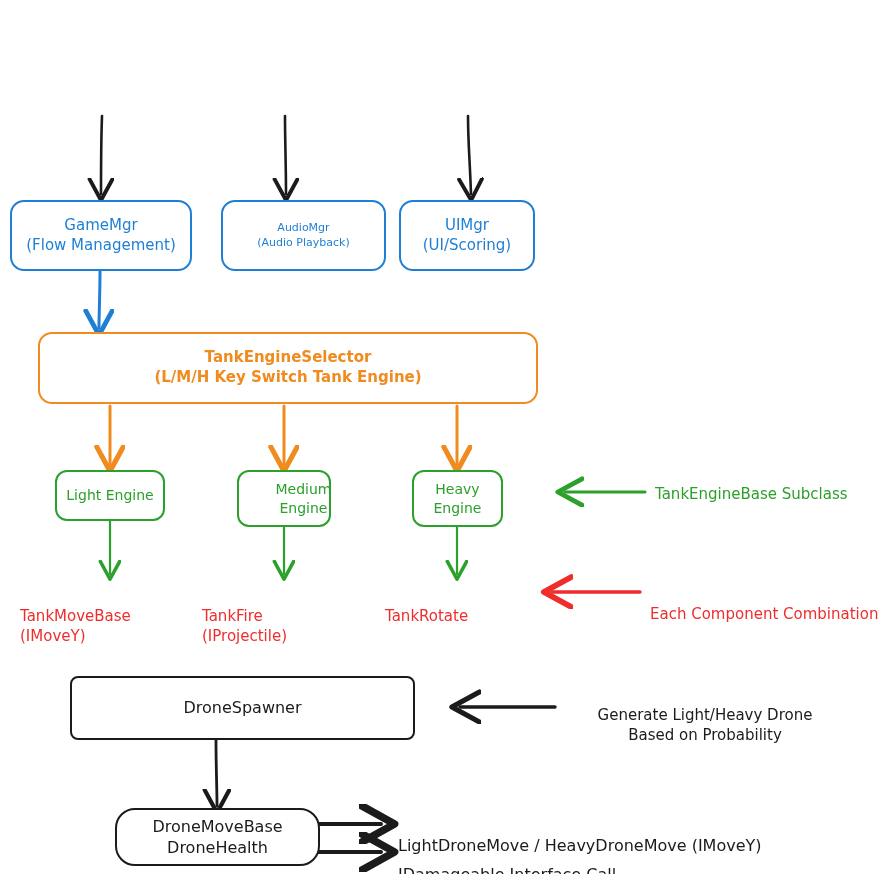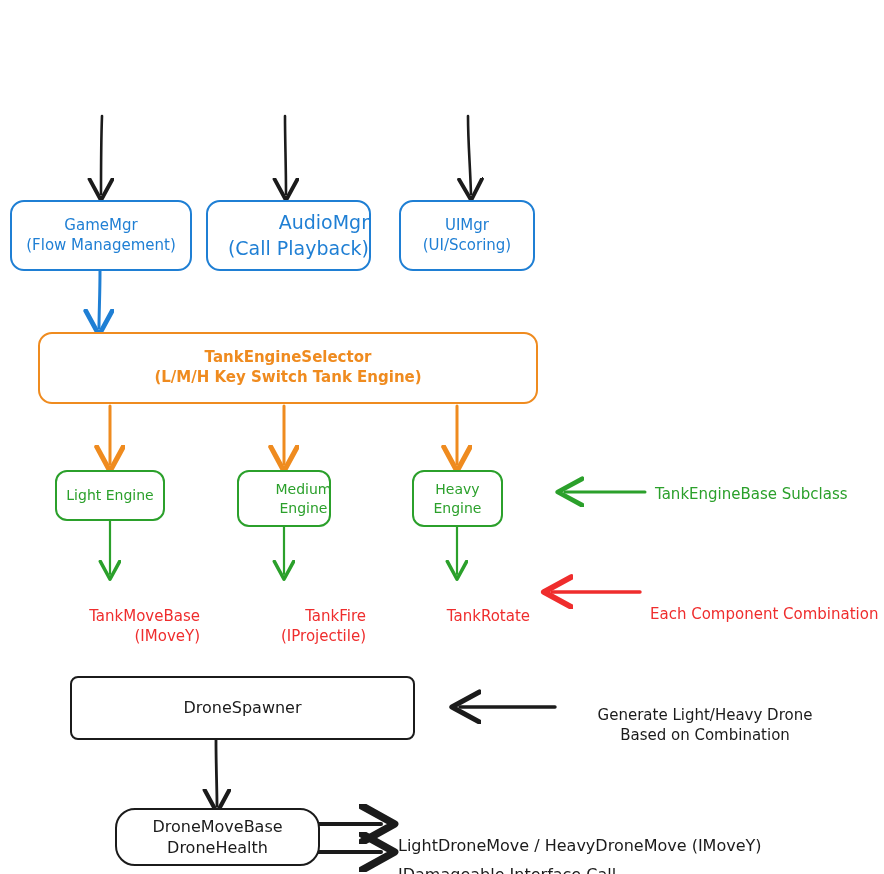--- a/index.html
+++ b/index.html
@@ -62,21 +62,21 @@
   }
   
   .n-green {
     border: 2.6px solid #2ba02b;
     border-radius: 12px;
     color: #2ba02b;
   }
   
   .label {
     position: absolute;
-    text-align: right;
+    text-align: left;
     white-space: pre-line;
     line-height: 1.38;
     font-family: "DejaVu Sans", sans-serif;
   }
   .label.left { text-align: left; }
   .t-red   { color: #ef2d2d; }
   .t-green { color: #2ba02b; }
   .t-black { color: #1b1b1b; }
 </style>
 </head>
@@ -163,23 +163,23 @@
       <path d="M286,852 L381,852" stroke="#1b1b1b" stroke-width="4" fill="none" stroke-linecap="round" marker-end="url(#ah-black-fat)"></path>
     </g>
   </svg>
 
 
   <div class="node n-blue" style="left:10px; top:200px; width:182px; height:71px; font-size:15px;text-align:right;">
     <span class="line">GameMgr</span>
     <span class="line">(Flow Management)</span>
   </div>
 
-  <div class="node n-blue" style="left:206px; top:200px; width:165px; height:71px; font-size:19px;align-items:flex-end;">
+  <div class="node n-blue" style="left:221px; top:200px; width:165px; height:71px; font-size:11px;">
     <span class="line">AudioMgr</span>
-    <span class="line">(Call Playback)</span>
+    <span class="line">(Audio Playback)</span>
   </div>
 
   <div class="node n-blue" style="left:399px; top:200px; width:136px; height:71px; font-size:15px;">
     <span class="line">UIMgr</span>
     <span class="line">(UI/Scoring)</span>
   </div>
 
   <div class="node n-orange" style="left:38px; top:332px; width:500px; height:72px; font-size:15px;">
     <span class="line">TankEngineSelector</span>
     <span class="line">(L/M/H Key Switch Tank Engine)</span>
@@ -216,21 +216,21 @@
   <div class="label left t-green" style="left:655px; top:463px; width:230px; font-size:15px;">
     <span class="line">TankEngineBase Subclass</span>
   </div>
 
   <div class="label left t-red" style="left:650px; top:583px; width:240px; font-size:15px;">
     <span class="line">Each Component Combination</span>
   </div>
 
   <div class="label left t-black" style="left:570px; top:684px; width:270px; font-size:15px; text-align:center;">
     <span class="line">Generate Light/Heavy Drone</span>
-    <span class="line">Based on Combination</span>
+    <span class="line">Based on Probability</span>
   </div>
 
   <div class="node n-black" style="left:70px; top:676px; width:345px; height:64px; font-size:16px; border-radius:8px;">
     <span class="line">DroneSpawner</span>
   </div>
 
   <div class="node n-black" style="left:115px; top:808px; width:205px; height:58px; font-size:16px; border-radius:20px;text-align:center;">
     <span class="line">DroneMoveBase</span>
     <span class="line">DroneHealth</span>
   </div>

